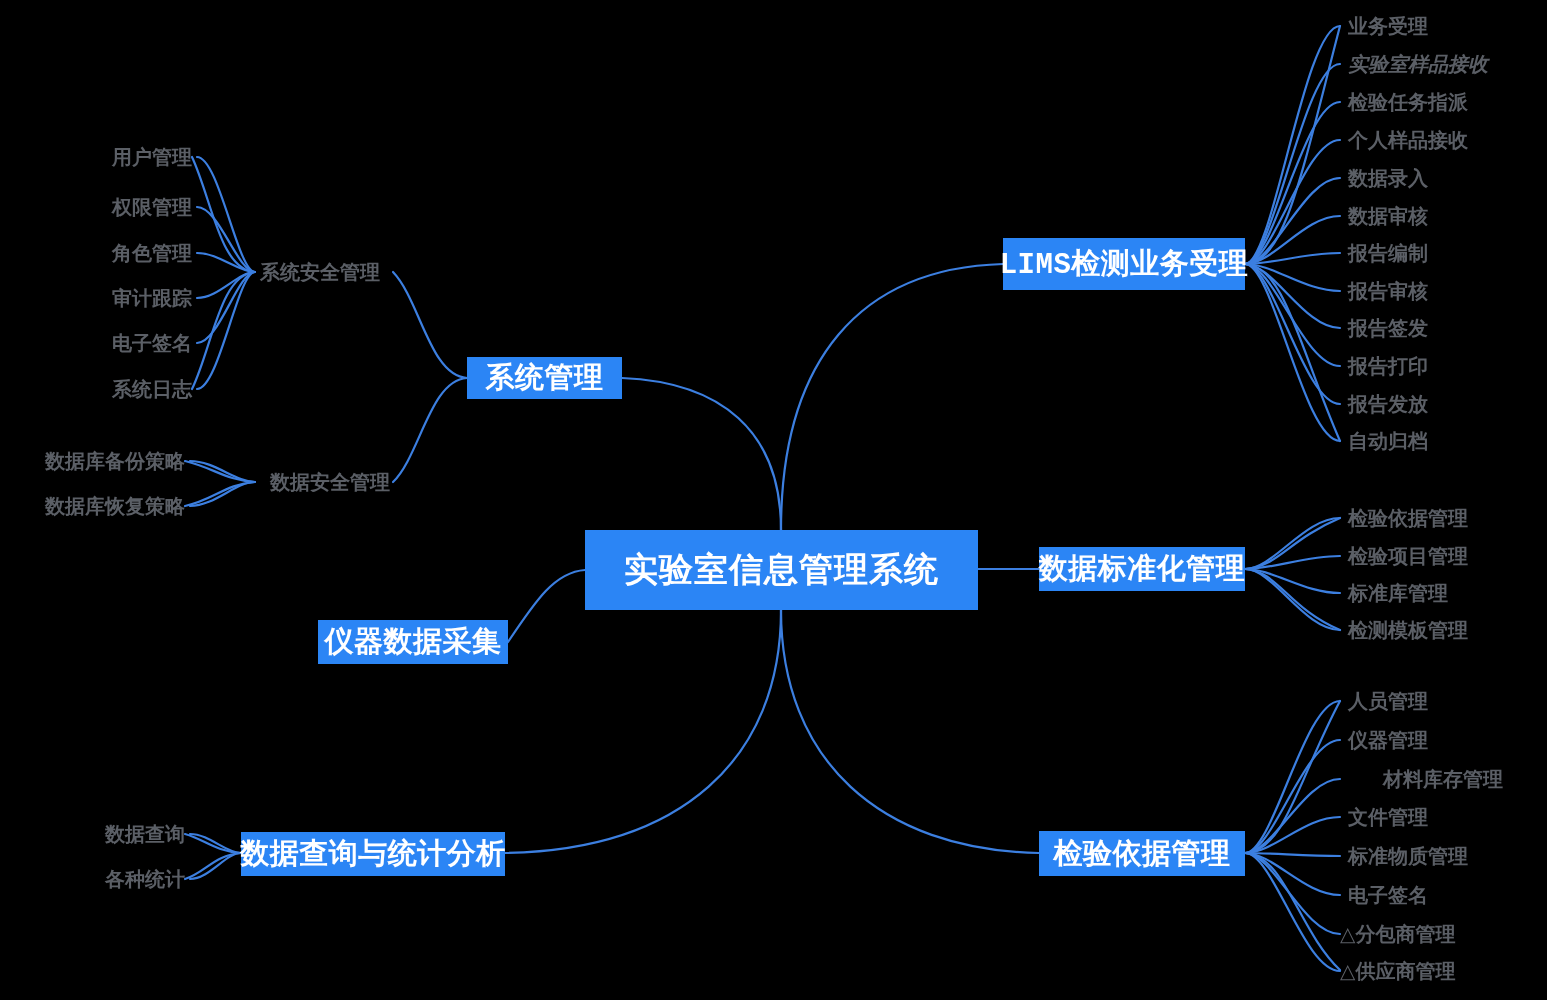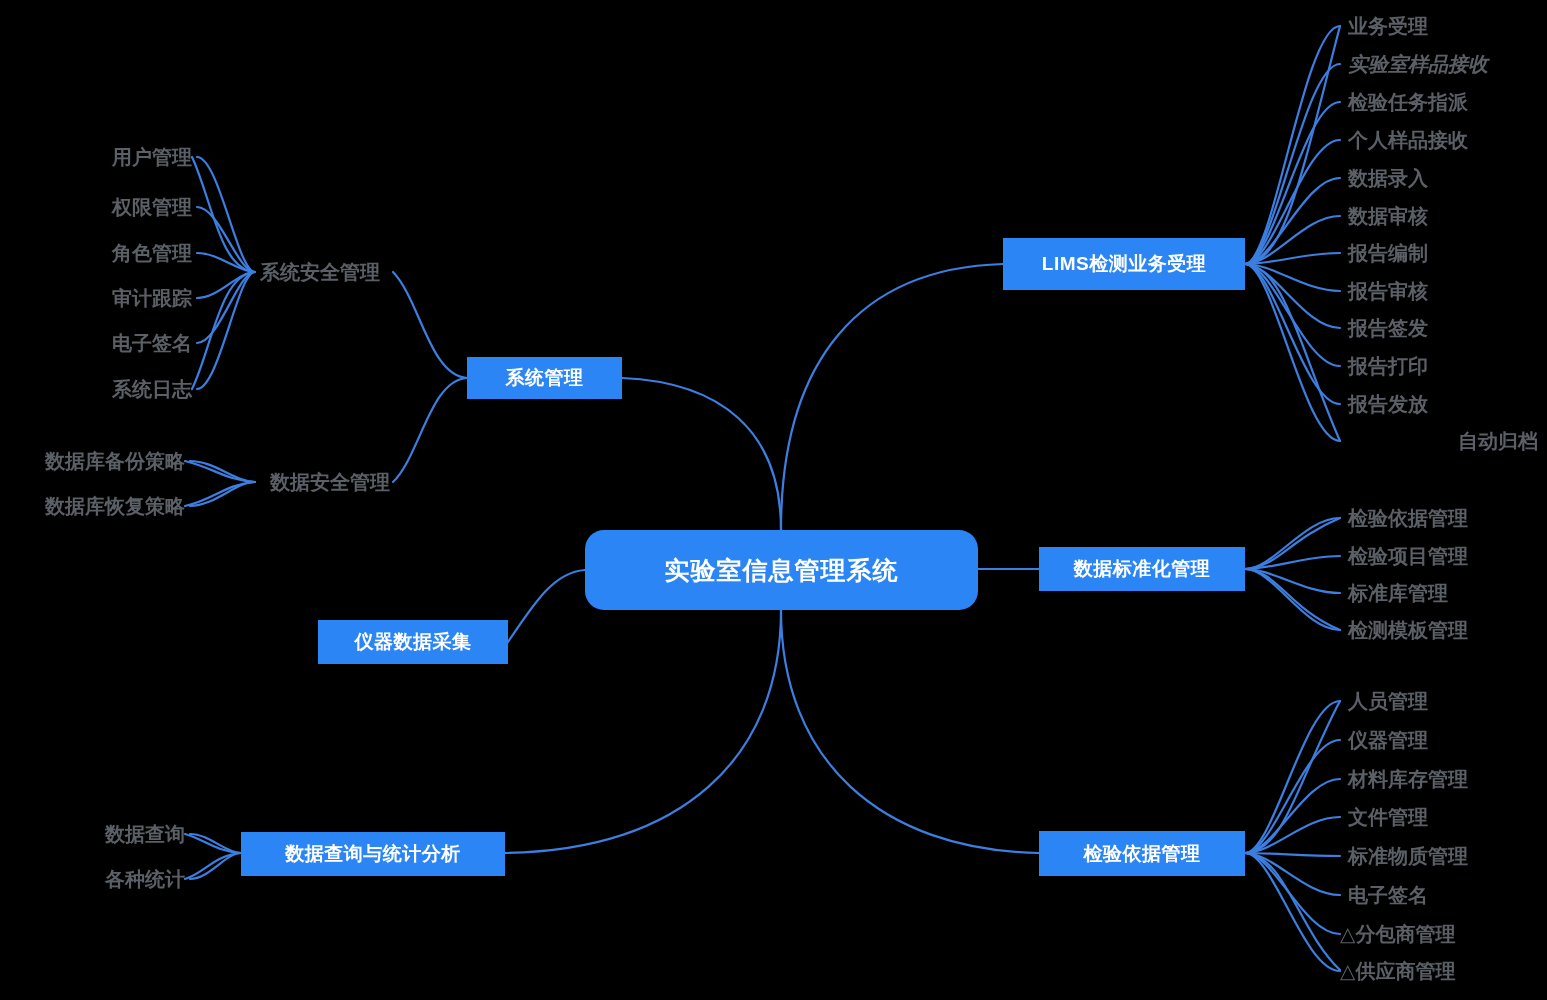--- a/index.html
+++ b/index.html
@@ -32,26 +32,26 @@
     white-space: nowrap;
   }
   
   .box {
     background: #2b85f5;
     color: #ffffff;
     font-weight: bold;
     letter-spacing: 0.5px;
   }
   .box.root {
-    font-size: 25px;
+    font-size: 34px;
     letter-spacing: 1px;
-    border-radius: 19px;
   }
   .box.main {
-    font-size: 19px;
+    font-size: 29px;
+    font-family: Liberation Mono, monospace;
   }
   
   .txt {
     color: #5b5f66;
     font-size: 20px;
     font-weight: bold;
     background: transparent;
   }
   .txt.sub {
     color: #5b5f66;
@@ -204,21 +204,21 @@
     </div>
   <div class="node txt leaf align-left" style="left:1348px; top:314px; width:190px; height:28px;">
     <span>报告签发</span>
     </div>
   <div class="node txt leaf align-left" style="left:1348px; top:352px; width:190px; height:28px;">
     <span>报告打印</span>
     </div>
   <div class="node txt leaf align-left" style="left:1348px; top:390px; width:190px; height:28px;">
     <span>报告发放</span>
     </div>
-  <div class="node txt leaf align-left" style="left:1348px; top:427px; width:190px; height:28px;justify-content:flex-end;">
+  <div class="node txt leaf align-left" style="left:1348px; top:427px; width:190px; height:28px;">
     <span>自动归档</span>
     </div>
 
   <div class="node txt leaf align-left" style="left:1348px; top:504px; width:190px; height:28px;">
     <span>检验依据管理</span>
     </div>
   <div class="node txt leaf align-left" style="left:1348px; top:542px; width:190px; height:28px;">
     <span>检验项目管理</span>
     </div>
   <div class="node txt leaf align-left" style="left:1348px; top:579px; width:190px; height:28px;">
@@ -227,21 +227,21 @@
   <div class="node txt leaf align-left" style="left:1348px; top:616px; width:190px; height:28px;">
     <span>检测模板管理</span>
     </div>
 
   <div class="node txt leaf align-left" style="left:1348px; top:687px; width:190px; height:28px;">
     <span>人员管理</span>
     </div>
   <div class="node txt leaf align-left" style="left:1348px; top:726px; width:190px; height:28px;">
     <span>仪器管理</span>
     </div>
-  <div class="node txt leaf align-left" style="left:1348px; top:765px; width:190px; height:28px;">
+  <div class="node txt leaf align-left" style="left:1348px; top:765px; width:190px; height:28px;justify-content:center;">
     <span>材料库存管理</span>
     </div>
   <div class="node txt leaf align-left" style="left:1348px; top:803px; width:190px; height:28px;">
     <span>文件管理</span>
     </div>
   <div class="node txt leaf align-left" style="left:1348px; top:842px; width:190px; height:28px;">
     <span>标准物质管理</span>
     </div>
   <div class="node txt leaf align-left" style="left:1348px; top:881px; width:190px; height:28px;">
     <span>电子签名</span>

